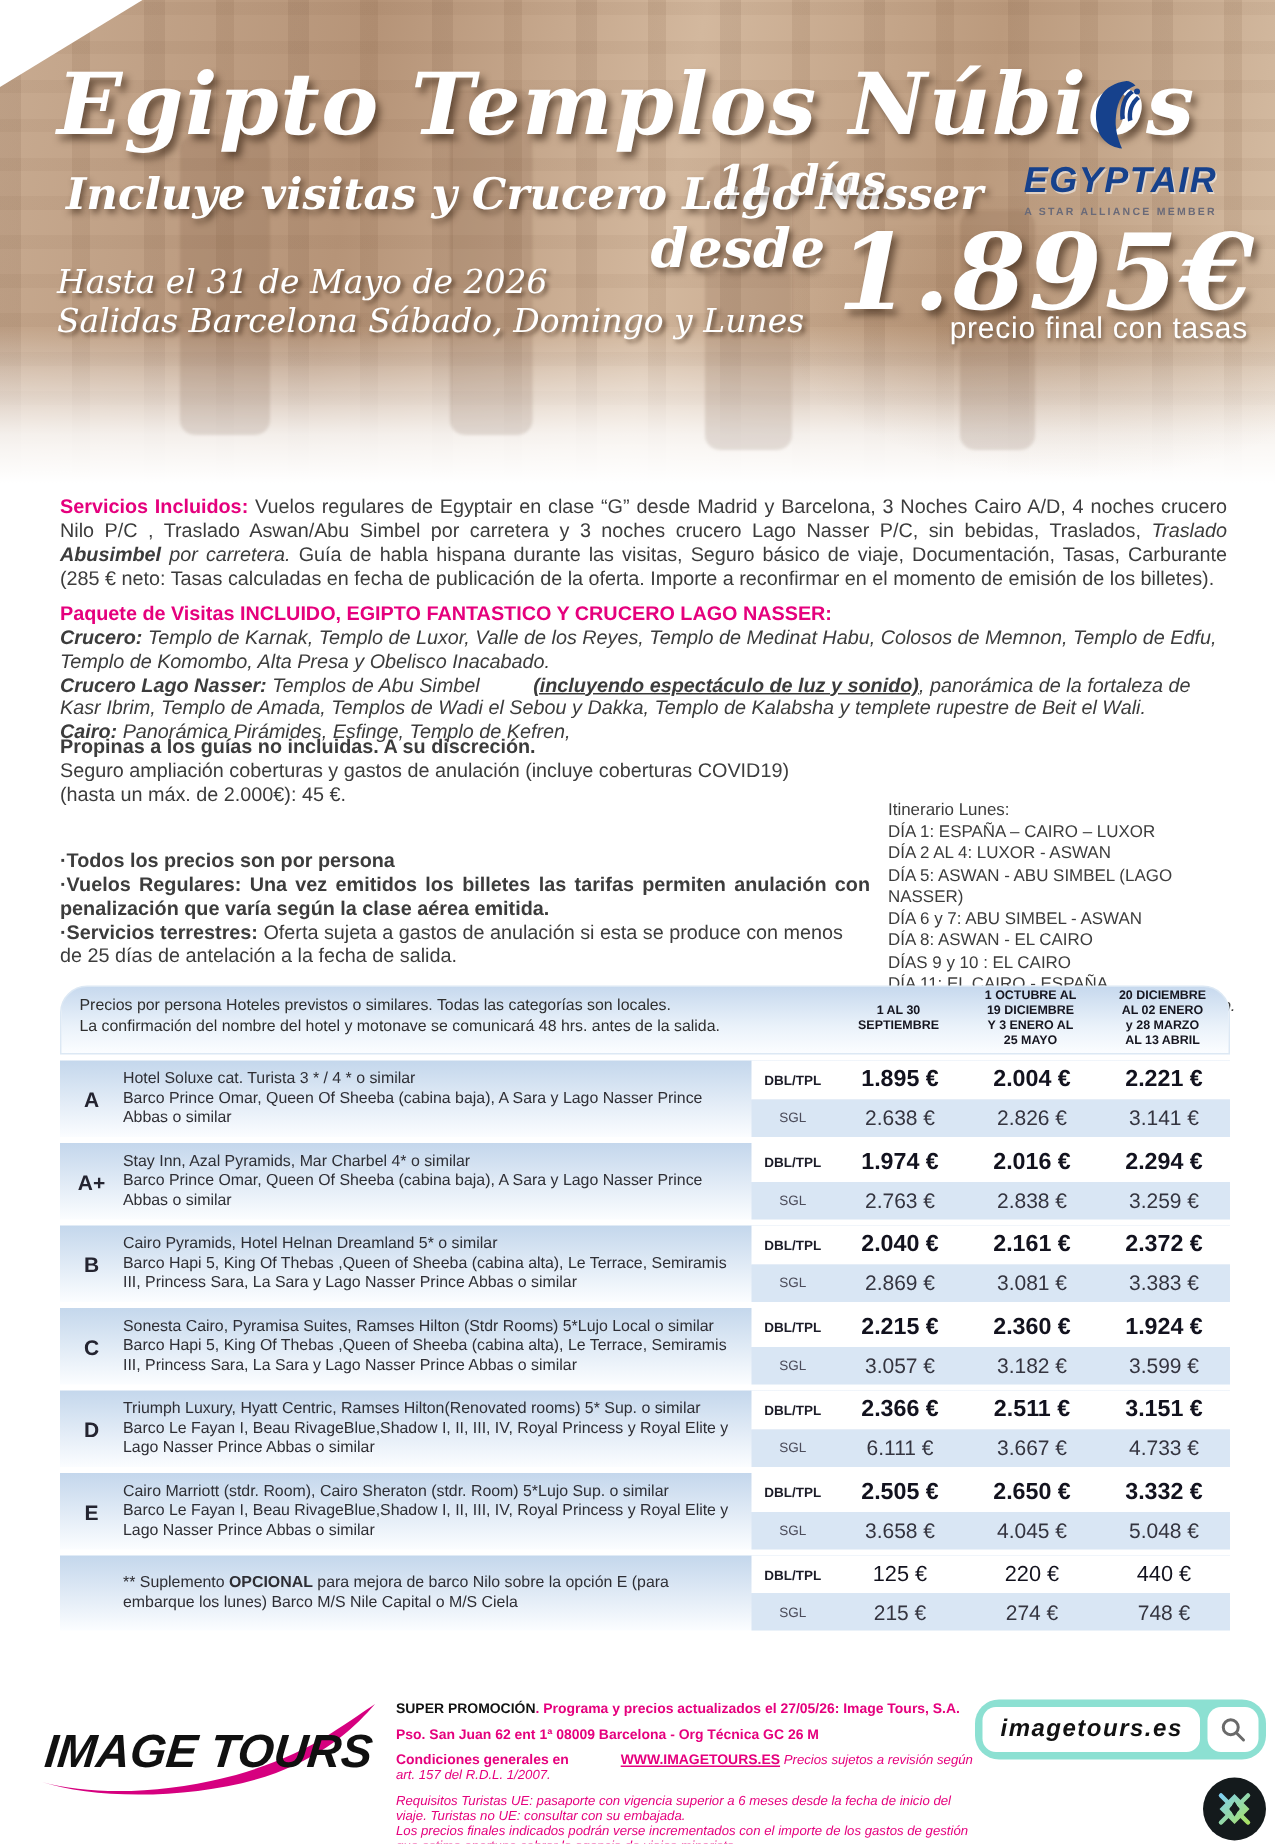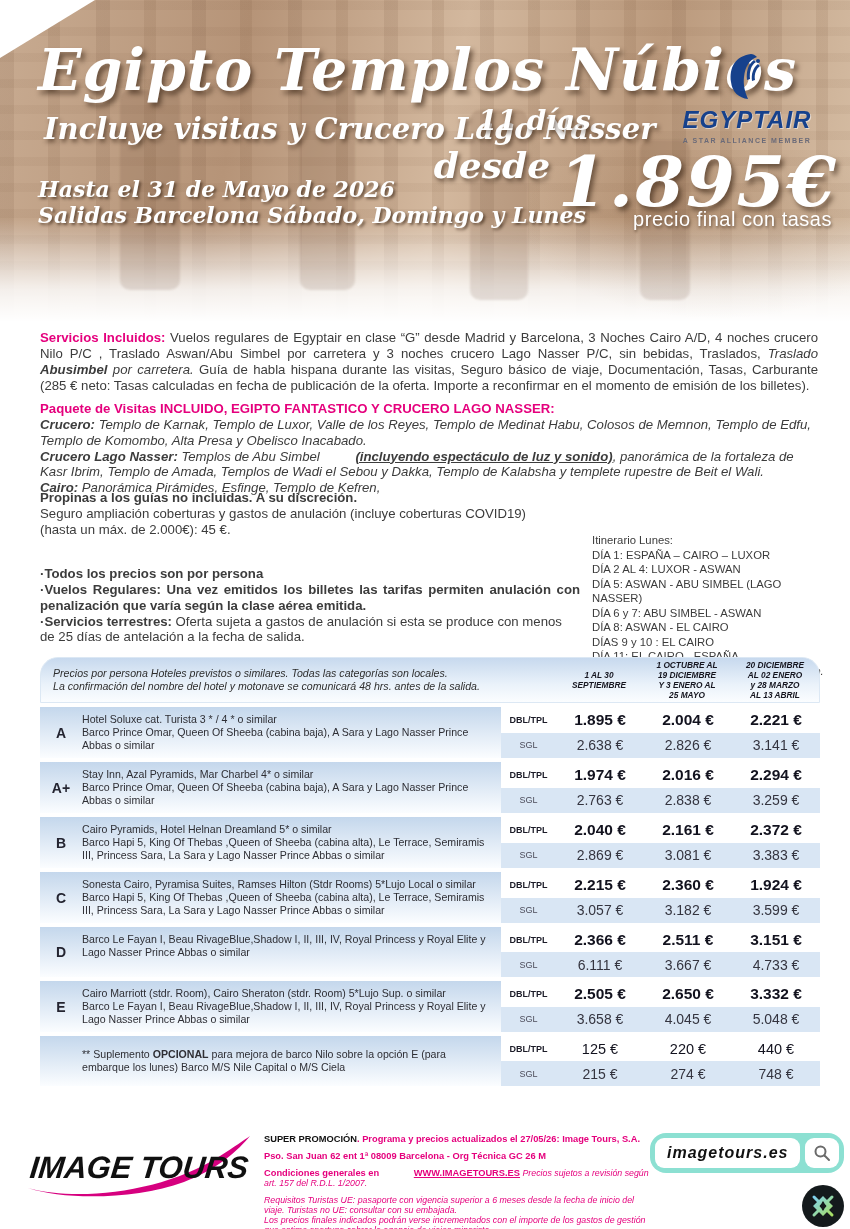--- a/index.html
+++ b/index.html
@@ -26,21 +26,21 @@
 
   .script { font-family:"DejaVu Serif", serif; font-style:italic; font-weight:bold; color:#fff; }
   .hero-title { position:absolute; left:38px; top:36px; font-size:57px; letter-spacing:1px;
     text-shadow:3px 4px 5px rgba(55,35,20,.6); z-index:3; }
   .hero-sub { position:absolute; left:44px; top:112px; font-size:29px;
     text-shadow:2px 3px 4px rgba(55,35,20,.6); z-index:3; }
   .hero-days { position:absolute; left:478px; top:104px; font-size:28px;
     text-shadow:2px 3px 4px rgba(55,35,20,.6); z-index:3; }
   .hero-dates { position:absolute; left:38px; top:176px; z-index:3; }
   .hero-dates div { font-size:22px; line-height:26px; font-family:"DejaVu Serif", serif;
-    font-style:italic; font-weight:bold; color:#fff; text-shadow:2px 2px 3px rgba(55,35,20,.65); }
+    font-style:italic; font-weight:normal; color:#fff; text-shadow:2px 2px 3px rgba(55,35,20,.65); }
   .price-block { position:absolute; right:12px; top:140px; text-align:right; z-index:3; }
   .price-desde { font-size:36px; vertical-align:28px; margin-right:8px;
     text-shadow:2px 3px 4px rgba(55,35,20,.6); }
   .price-big { font-size:70px; letter-spacing:2px; text-shadow:3px 4px 5px rgba(55,35,20,.6); }
   .price-note { position:absolute; right:18px; top:208px; font-size:20px; color:#fff; z-index:3;
     font-family:"Liberation Sans", sans-serif; font-weight:400; letter-spacing:.5px;
     text-shadow:1px 2px 3px rgba(55,35,20,.6); }
 
   .egyptair { position:absolute; right:28px; top:52px; width:150px; text-align:center; z-index:3; }
   .egyptair-name { color:#16418c; font-weight:bold; font-style:italic; font-size:24px;
@@ -56,21 +56,21 @@
   .sec-noinc    { top:490px; }
   .sec-notas    { top:566px; width:540px; }
   .sec-notas .just { text-align:justify; }
   .itinerario { position:absolute; left:592px; top:533px; width:240px; font-size:11.3px;
     line-height:14.5px; color:#3c3c3c; }
 
   
   .ptable { position:absolute; left:40px; top:657px; width:780px; }
   .t-head { display:flex; border-radius:18px 18px 0 0; min-height:46px;
     background:linear-gradient(180deg,#c7d9ee 0%, #eaf2fa 60%, #fbfdff 100%);
-    border:1px solid #dce8f4; align-items:center;font-style:italic; }
+    border:1px solid #dce8f4; align-items:flex-start; }
   .t-intro { flex:1; padding:6px 10px 6px 12px; font-size:10.6px; line-height:13.5px; color:#2e2e2e; }
   .t-cols { display:flex; width:319px; align-items:center; }
   .t-colspacer { width:55px; }
   .t-colhead { width:88px; text-align:center; font-size:8.3px; font-weight:bold; color:#15151f;
     line-height:10px; white-space:pre-line; }
   .t-row { display:flex; margin-top:4px; background:linear-gradient(180deg,#c4d7ec 0%, #fbfdff 100%); }
   .t-cat { width:42px; display:flex; align-items:center; justify-content:center;
     font-weight:bold; font-size:14px; color:#242430; }
   .t-desc { flex:1; padding:6px 8px 6px 0; font-size:10.6px; line-height:13px; color:#2e2e34; }
   .t-prices { width:319px; display:flex; flex-direction:column; }
@@ -283,20 +283,21 @@
             <span class="t-p">3.057 €</span>
             <span class="t-p">3.182 €</span>
             <span class="t-p">3.599 €</span>
           </div>
       </div>
     </div>
 
     <div class="t-row">
       <div class="t-cat">D</div>
       <div class="t-desc">
+        <div>Triumph Luxury, Hyatt Centric, Ramses Hilton(Renovated rooms) 5* Sup. o similar</div>
         <div>Barco Le Fayan I, Beau RivageBlue,Shadow I, II, III, IV, Royal Princess y Royal Elite y Lago Nasser Prince Abbas o similar</div>
       </div>
       <div class="t-prices">
         <div class="t-band dbl">
             <span class="t-rt">DBL/TPL</span>
             <span class="t-p">2.366 €</span>
             <span class="t-p">2.511 €</span>
             <span class="t-p">3.151 €</span>
           </div>
         <div class="t-band sgl">

